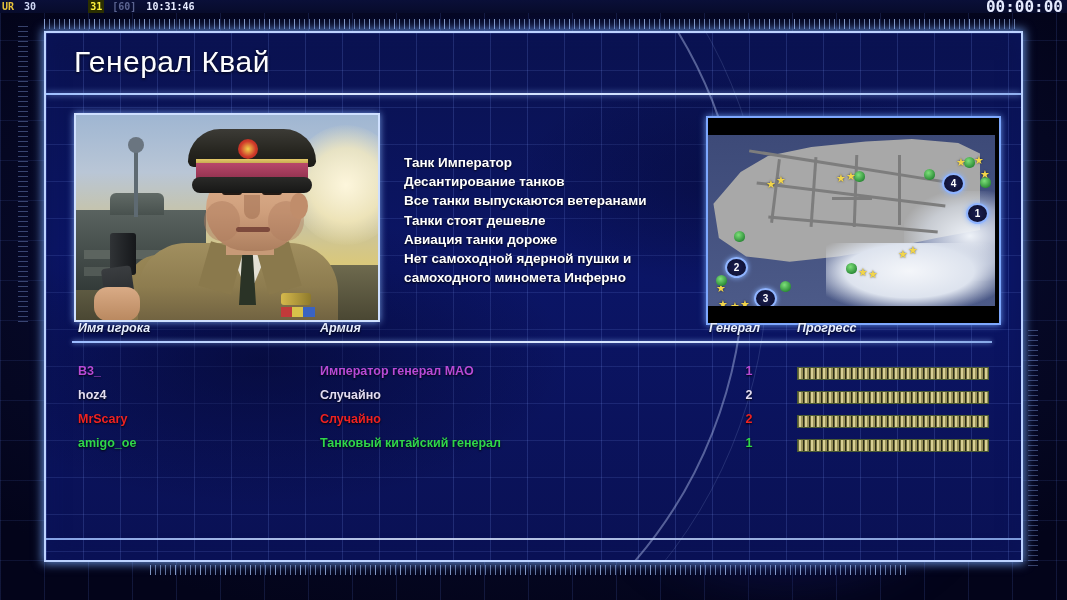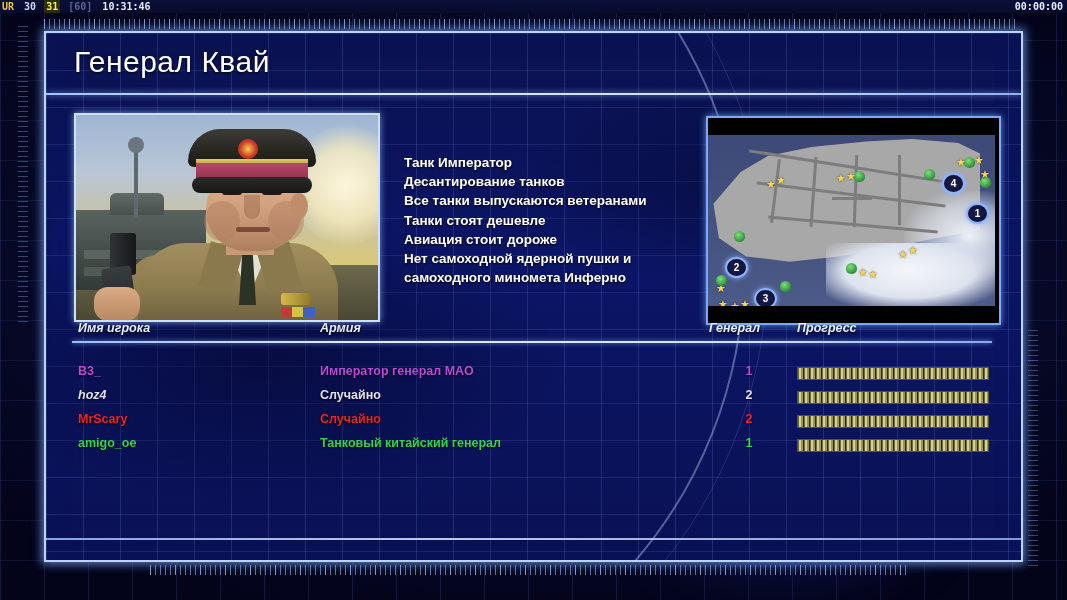--- a/index.html
+++ b/index.html
@@ -23,23 +23,23 @@
 
   
   .blotch{position:absolute;border-radius:50%;filter:blur(26px);pointer-events:none;}
 
   
   #topbar{position:absolute;left:0;top:0;width:1067px;height:13px;
     background:linear-gradient(#0a0f38,#070b2b);
     font-family:"DejaVu Sans Mono","Liberation Mono",monospace;
     font-size:10px;font-weight:bold;line-height:13px;white-space:nowrap;}
   #topbar .seg{display:inline-block;padding:0 2px;}
-  .c-ur{color:#e8c33a;} .c-num{color:#cfd8f5;} .c-hl{color:#fff33c;background:#2b2f00;}
+  .c-ur{color:#e8c33a;} .c-num{color:#cfd8f5;} .c-hl{color:#fff33c;background:#2b2f00;margin-left:44px;}
   .c-dim{color:#5a6390;} .c-time{color:#e6ebff;}
-  #topclock{position:absolute;right:4px;top:0;color:#e6ebff;font-size:10px;
+  #topclock{position:absolute;right:4px;top:0;color:#e6ebff;font-size:16px;
     font-family:"DejaVu Sans Mono","Liberation Mono",monospace;font-weight:bold;line-height:13px;}
 
   
   .ruler-h{position:absolute;height:10px;
     background:
       repeating-linear-gradient(to right, rgba(150,180,255,.55) 0 1px, transparent 1px 5px);
     opacity:.75;pointer-events:none;}
   .ruler-h.big{background:
       repeating-linear-gradient(to right, rgba(170,200,255,.75) 0 1px, transparent 1px 5px),
       repeating-linear-gradient(to right, rgba(200,220,255,.9) 0 1px, transparent 1px 25px);}
@@ -268,21 +268,21 @@
       <div class="pf" id="hand"></div>
       <div class="pf" id="medal1"></div>
       <div class="pf" id="medal2"></div>
     </div>
 
     <div id="desc">
       <div>Танк Император</div>
       <div>Десантирование танков</div>
       <div>Все танки выпускаются ветеранами</div>
       <div>Танки стоят дешевле</div>
-      <div>Авиация стоит дороже</div>
+      <div>Авиация танки дороже</div>
       <div>Нет самоходной ядерной пушки и</div>
       <div> самоходного миномета Инферно</div>
     </div>
 
     <div id="map-box">
       <div id="map-img">
         <div id="land-main"></div>
         <div id="snow2"></div>
         <div id="snow1"></div>
         <div class="road" style="left:40px;top:30px;width:200px;height:3px;transform:rotate(9deg);"></div>
@@ -338,21 +338,21 @@
 
       <div class="prow" style="margin-top:20px;">
         <span class="pname" style="color: rgb(184, 74, 214);">B3_</span>
         <span class="parmy" style="color: rgb(184, 74, 214);">Император генерал МАО</span>
         <span class="pteam" style="color: rgb(184, 74, 214);">1</span>
         <span class="pprog">
             <i class="pfill" style="display: block; width: 100%;"></i>
           </span>
       </div>
       <div class="prow">
-        <span class="pname" style="color: rgb(226, 220, 242); font-style: italic;">hoz4</span>
+        <span class="pname" style="color: rgb(226, 220, 242);">hoz4</span>
         <span class="parmy" style="color: rgb(226, 220, 242);">Случайно</span>
         <span class="pteam" style="color: rgb(226, 220, 242);">2</span>
         <span class="pprog">
             <i class="pfill" style="display: block; width: 100%;"></i>
           </span>
       </div>
       <div class="prow">
         <span class="pname" style="color: rgb(239, 34, 34);">MrScary</span>
         <span class="parmy" style="color: rgb(239, 34, 34);">Случайно</span>
         <span class="pteam" style="color: rgb(239, 34, 34);">2</span>

